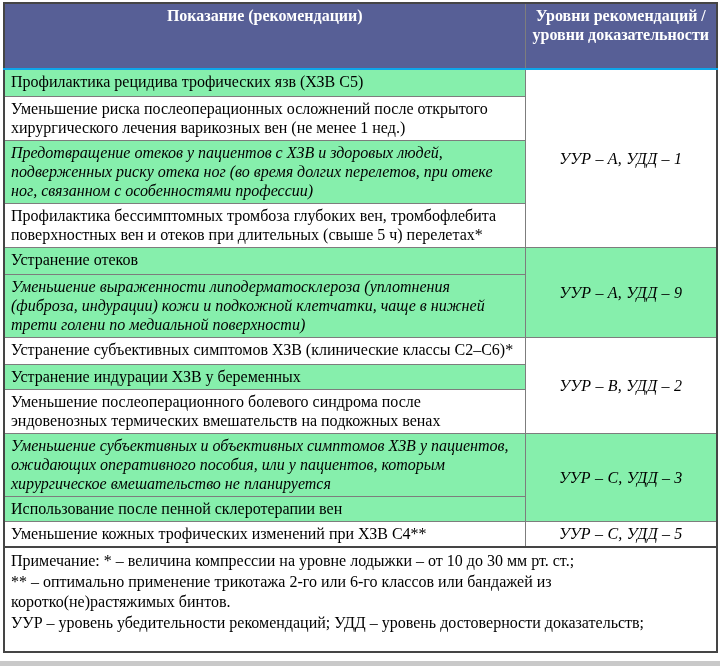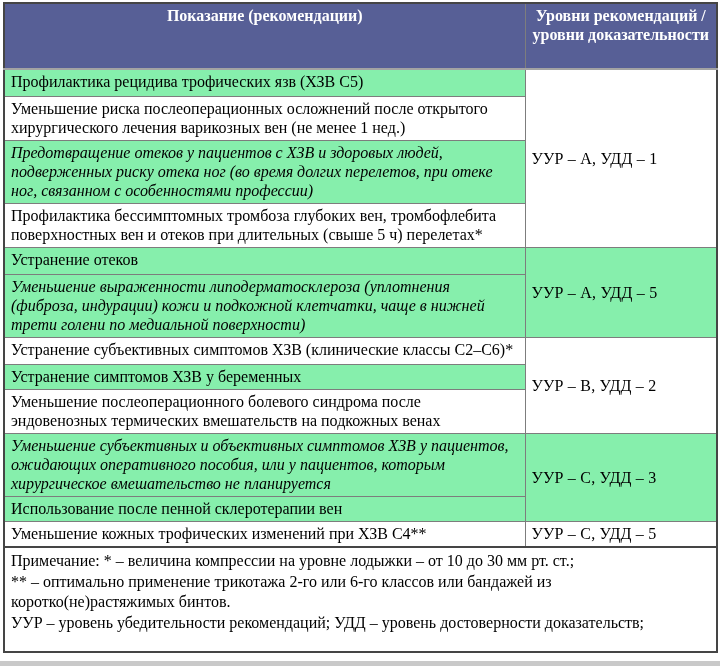--- a/index.html
+++ b/index.html
@@ -38,25 +38,26 @@
     padding: 2px 6px 3px 6px;
     vertical-align: top;
     overflow: hidden;
   }
   th {
     background: #575F96;
     color: #ffffff;
     font-weight: bold;
     text-align: center;
     height: 59px;
-    border-bottom: 2px solid #a3a3a3;
+    border-bottom: 2px solid #0ea5e9;
   }
   td.ind { text-align: left; }
   td.lvl {
-    text-align: left;
+    font-style: italic;
+    text-align: center;
     vertical-align: middle;
     letter-spacing: 0.2px;
   }
   .bg-gray  { background: #86efac; }
   .bg-white { background: #ffffff; }
   
   .h1a { height: 21px; }
   .h1b { height: 19px; }
   .h1c { height: 17px; }
   .h2  { height: 36px; }
@@ -105,32 +106,32 @@
       </tr>
       <tr>
         <td class="ind bg-gray h3">Предотвращение отеков у пациентов с ХЗВ и здоровых людей, подверженных риску отека ног (во время долгих перелетов, при отеке ног, связанном с особенностями профессии)</td>
       </tr>
       <tr>
         <td class="ind bg-white h2">Профилактика бессимптомных тромбоза глубоких вен, тромбофлебита поверхностных вен и отеков при длительных (свыше 5 ч) перелетах*</td>
       </tr>
 
       <tr>
         <td class="ind bg-gray h1a">Устранение отеков</td>
-        <td class="lvl bg-gray" rowspan="2">УУР – А, УДД – 5</td>
+        <td class="lvl bg-gray" rowspan="2">УУР – А, УДД – 9</td>
       </tr>
       <tr>
         <td class="ind bg-gray h3">Уменьшение выраженности липодерматосклероза (уплотнения (фиброза, индурации) кожи и подкожной клетчатки, чаще в нижней трети голени по медиальной поверхности)</td>
       </tr>
 
       <tr>
         <td class="ind bg-white h1a">Устранение субъективных симптомов ХЗВ (клинические классы С2–С6)*</td>
         <td class="lvl bg-white" rowspan="3">УУР – В, УДД – 2</td>
       </tr>
       <tr>
-        <td class="ind bg-gray h1b">Устранение симптомов ХЗВ у беременных</td>
+        <td class="ind bg-gray h1b">Устранение индурации ХЗВ у беременных</td>
       </tr>
       <tr>
         <td class="ind bg-white h2">Уменьшение послеоперационного болевого синдрома после эндовенозных термических вмешательств на подкожных венах</td>
       </tr>
 
       <tr>
         <td class="ind bg-gray h3">Уменьшение субъективных и объективных симптомов ХЗВ у пациентов, ожидающих оперативного пособия, или у пациентов, которым хирургическое вмешательство не планируется</td>
         <td class="lvl bg-gray" rowspan="2">УУР – С, УДД – 3</td>
       </tr>
       <tr>

